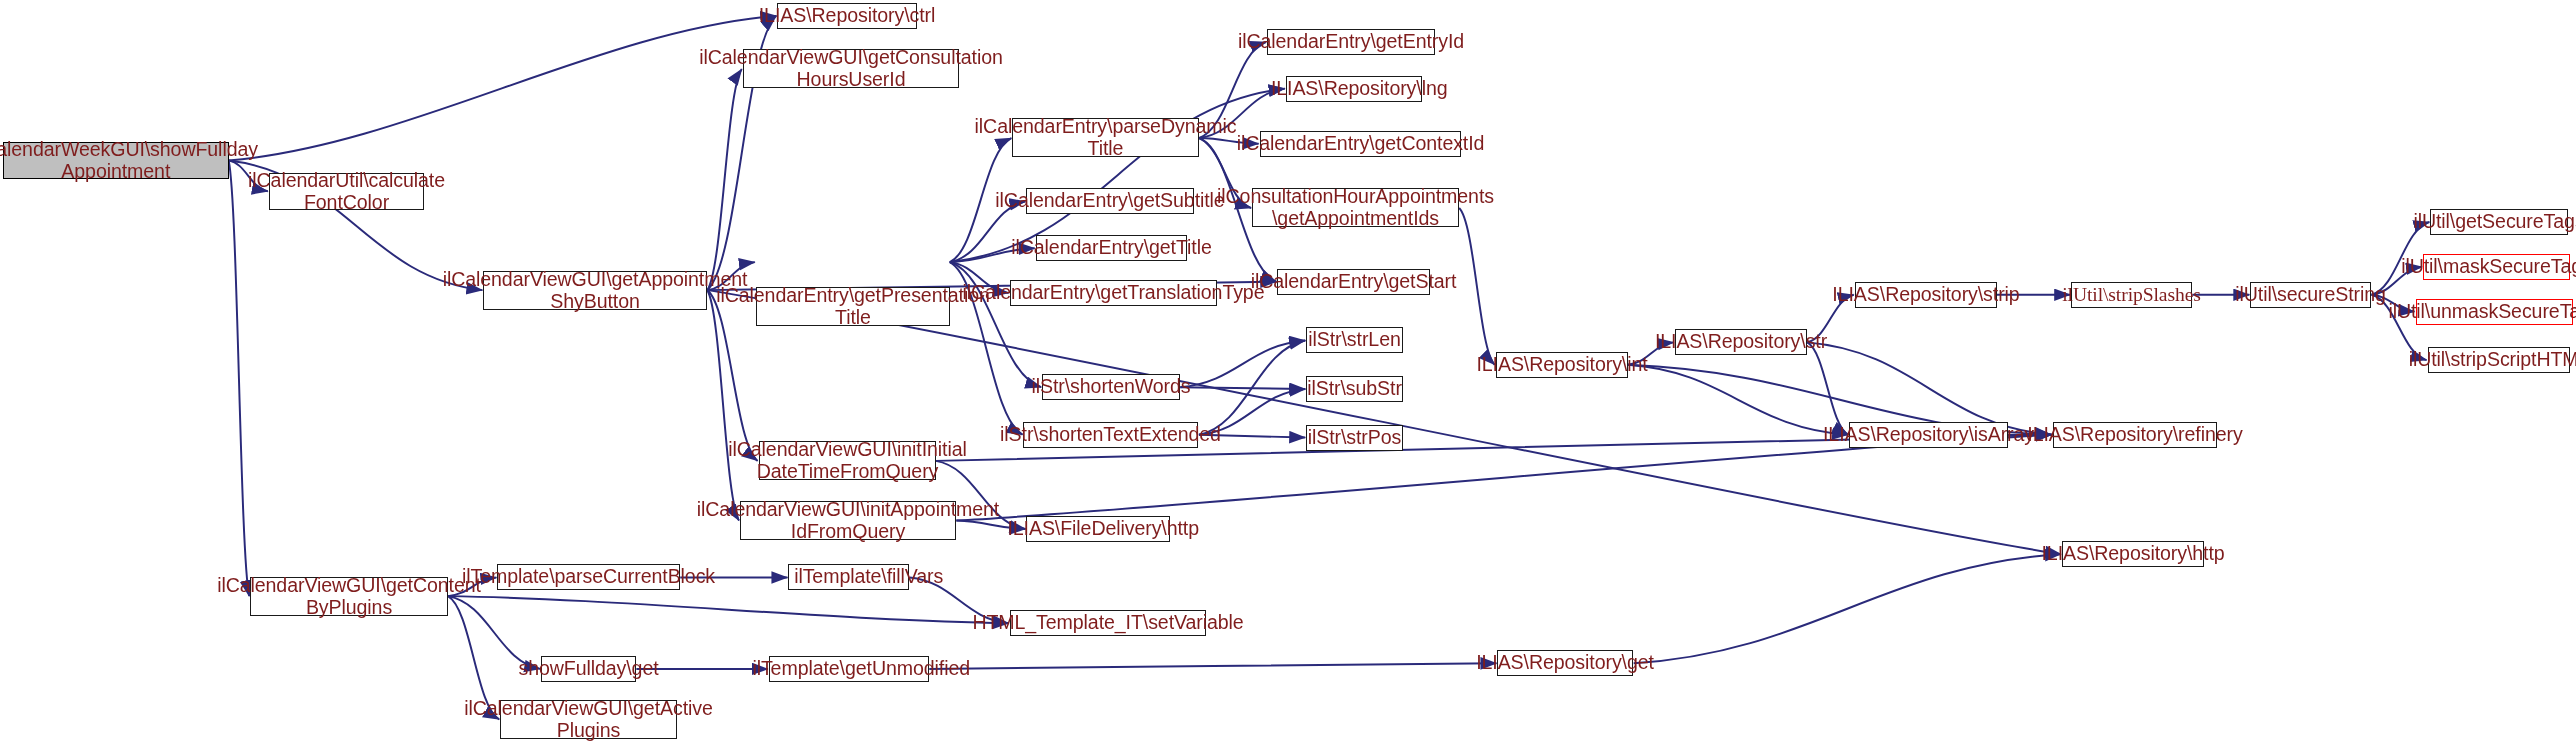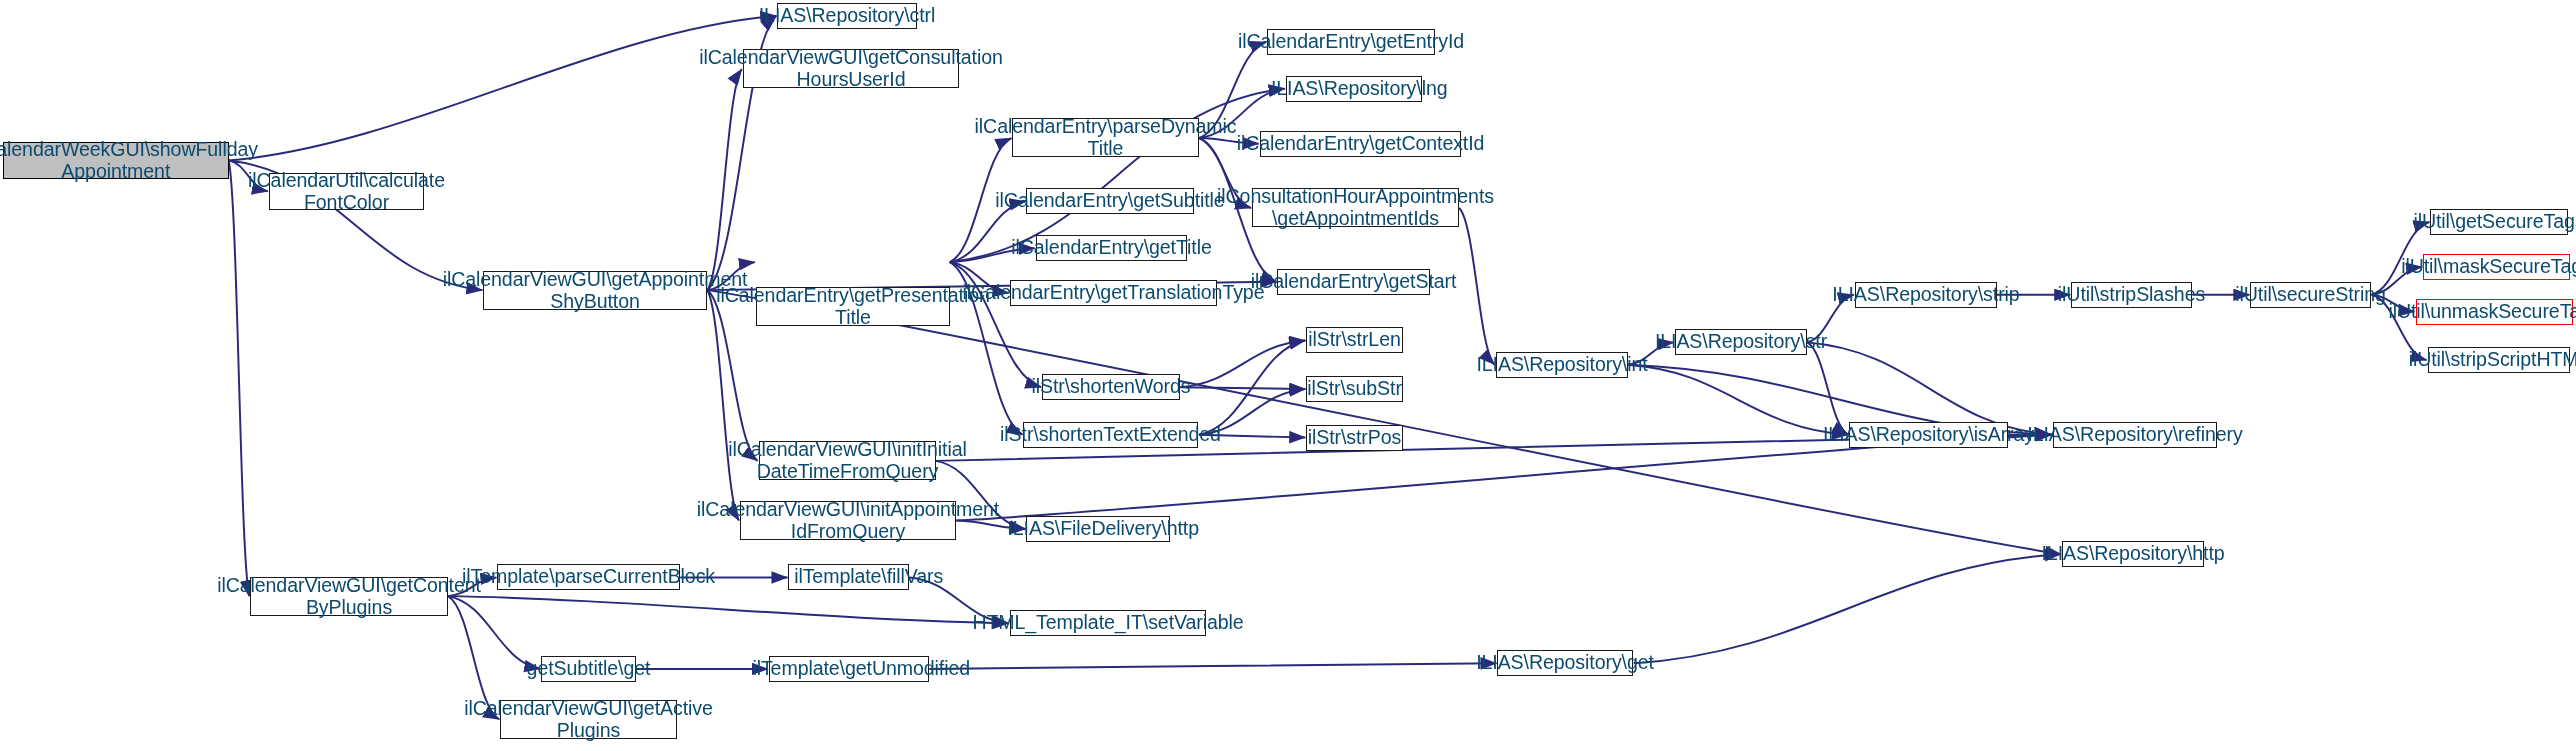--- a/index.html
+++ b/index.html
@@ -27,21 +27,21 @@
   }
   .node {
     position: absolute;
     box-sizing: border-box;
     display: flex;
     align-items: center;
     justify-content: center;
     text-align: center;
     background: #ffffff;
     border: 1.5px solid #1a1a1a;
-    color: #0c4a6e;
+    color: #7f1d1d;
     font-size: 19.6px;
     line-height: 1.12;
     letter-spacing: -0.1px;
     white-space: pre-line;
     padding: 0 5.6px;
     cursor: pointer;
   }
   .node.root {
     background: #bfbfbf;
     border-color: #000000;
@@ -147,31 +147,31 @@
     <div class="node" style="left: 1306px; top: 376px; width: 97px; height: 26px;">ilStr\subStr</div>
     <div class="node" style="left: 1306px; top: 425px; width: 97px; height: 26px;">ilStr\strPos</div>
     <div class="node" style="left: 759px; top: 441px; width: 177px; height: 39px;">ilCalendarViewGUI\initInitial
 DateTimeFromQuery</div>
     <div class="node" style="left: 740px; top: 501px; width: 216px; height: 39px;">ilCalendarViewGUI\initAppointment
 IdFromQuery</div>
     <div class="node" style="left: 1026px; top: 516px; width: 144px; height: 26px; padding-left: 16px;">ILIAS\FileDelivery\http</div>
     <div class="node" style="left: 250px; top: 577px; width: 198px; height: 39px;">ilCalendarViewGUI\getContent
 ByPlugins</div>
     <div class="node" style="left: 497px; top: 564px; width: 183px; height: 26px;">ilTemplate\parseCurrentBlock</div>
-    <div class="node" style="left: 541px; top: 656px; width: 95px; height: 26px;">getSubtitle\get</div>
+    <div class="node" style="left: 541px; top: 656px; width: 95px; height: 26px;">showFullday\get</div>
     <div class="node" style="left: 500px; top: 700px; width: 177px; height: 39px;">ilCalendarViewGUI\getActive
 Plugins</div>
     <div class="node" style="left: 788px; top: 564px; width: 121px; height: 26px; padding-left: 46px;">ilTemplate\fillVars</div>
     <div class="node" style="left: 1010px; top: 610px; width: 196px; height: 26px;">HTML_Template_IT\setVariable</div>
     <div class="node" style="left: 769px; top: 656px; width: 160px; height: 26px; padding-left: 30px;">ilTemplate\getUnmodified</div>
     <div class="node" style="left: 1497px; top: 650px; width: 136px; height: 26px;">ILIAS\Repository\get</div>
     <div class="node" style="left: 1496px; top: 352px; width: 132px; height: 26px;">ILIAS\Repository\int</div>
     <div class="node" style="left: 1675px; top: 329px; width: 132px; height: 26px;">ILIAS\Repository\str</div>
     <div class="node" style="left: 1855px; top: 282px; width: 142px; height: 26px;">ILIAS\Repository\strip</div>
-    <div class="node" style="left: 2071px; top: 282px; width: 121px; height: 26px;">ilUtil\stripSlashes</div>
+    <div class="node" style="left: 2071px; top: 282px; width: 121px; height: 26px; font-family: Liberation Serif, serif;">ilUtil\stripSlashes</div>
     <div class="node" style="left: 2250px; top: 282px; width: 121px; height: 26px;">ilUtil\secureString</div>
     <div class="node" style="left: 1849px; top: 422px; width: 159px; height: 26px;">ILIAS\Repository\isArray</div>
     <div class="node" style="left: 2053px; top: 422px; width: 164px; height: 26px;">ILIAS\Repository\refinery</div>
     <div class="node" style="left: 2062px; top: 541px; width: 142px; height: 26px;">ILIAS\Repository\http</div>
     <div class="node" style="left: 2430px; top: 209px; width: 138px; height: 26px;">ilUtil\getSecureTags</div>
     <div class="node redborder" style="left: 2423px; top: 254px; width: 147px; height: 26px;">ilUtil\maskSecureTags</div>
     <div class="node redborder" style="left: 2416px; top: 299px; width: 157px; height: 26px;">ilUtil\unmaskSecureTags</div>
     <div class="node" style="left: 2428px; top: 347px; width: 142px; height: 26px;">ilUtil\stripScriptHTML</div>
   </div>
 

